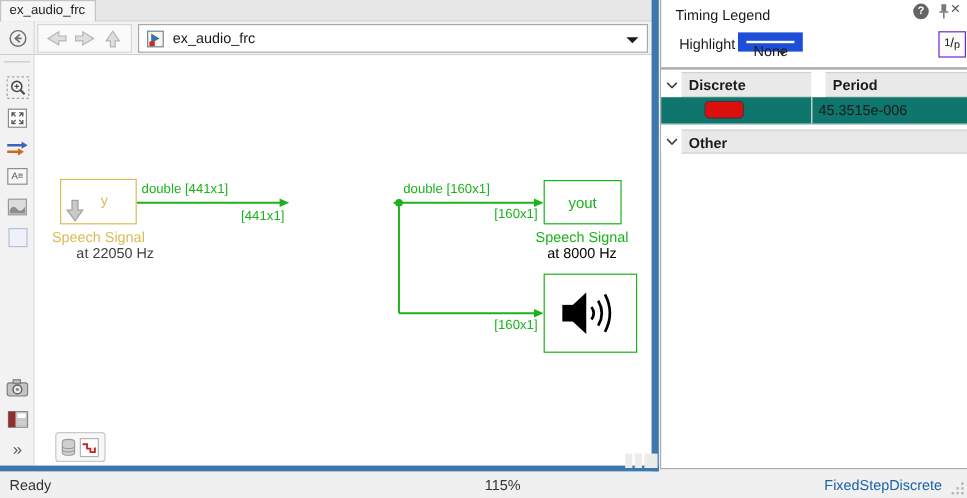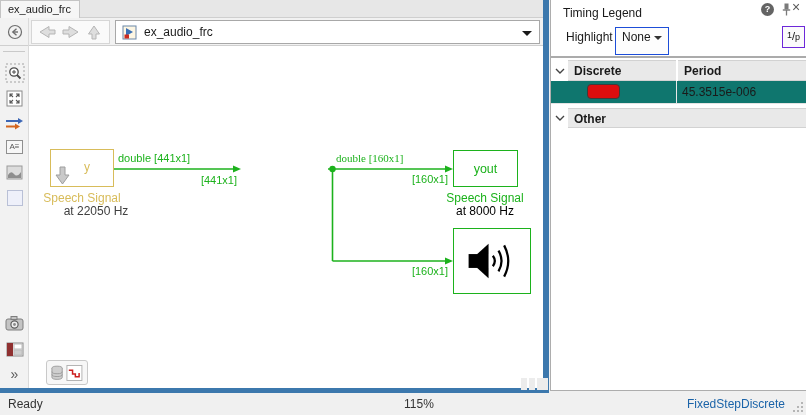--- a/index.html
+++ b/index.html
@@ -52,36 +52,36 @@
 
   
   .panel { left:550px; top:0; width:256px; height:391px; background:#ffffff;
            border-left:1px solid #adadad; border-bottom:1px solid #adadad; }
   .panel-title { position:absolute; left:12px; top:6px; font-size:12px; color:#1a1a1a; }
   .help-circle { position:absolute; left:210px; top:3px; width:13px; height:13px; border-radius:50%;
                  background:#646464; color:#fff; font-size:9px; font-weight:bold; text-align:center; line-height:13px; }
   .pin-ic { position:absolute; left:231px; top:3px; }
   .close-ic { position:absolute; left:241px; top:-1px; font-size:14px; color:#5a5a5a; line-height:16px; }
   .hl-label { position:absolute; left:15px; top:30px; font-size:12px; color:#1a1a1a; }
-  .dropdown { position:absolute; left:64px; top:27px; width:54px; height:28px; background:#fdfdfd;
-              border:1px solid #1d4ed8; font-size:12px; color:#1a1a1a; padding:2px 0 0 6px; }
+  .dropdown { position:absolute; left:64px; top:27px; width:54px; height:16px; background:#fdfdfd;
+              border:7px solid #1d4ed8; font-size:12px; color:#1a1a1a; padding:2px 0 0 6px; }
   .dd-caret { position:absolute; right:6px; top:8px; width:0; height:0; border-left:4px solid transparent;
               border-right:4px solid transparent; border-top:4px solid #333; }
   .rate-btn { position:absolute; left:231px; top:26px; width:23px; height:22px; background:#fbfbfb;
               border:1px solid #6d28d9; text-align:center; font-size:11px; color:#111; padding-top:3px; }
   .rate-btn .sup { font-size:9px; vertical-align:top; }
   .rate-btn .sub { font-size:9px; vertical-align:bottom; }
   .hl-divider { position:absolute; left:0; top:56px; width:255px; height:2px; background:#ababab; }
 
   .tl-table { position:absolute; left:0; top:60px; width:255px; }
   .grp-row { display:flex; height:21px; }
   .chev-col { width:17px; display:flex; align-items:center; justify-content:center; background:#fff; }
   .grp-cell { background:#e9e9e9; border-top:1px solid #d2d2d2; border-bottom:1px solid #d2d2d2;
               font-size:12px; font-weight:bold; color:#1a1a1a; padding:3px 0 0 6px; }
-  .grp-name { width:108px; margin-right:2px; }
+  .grp-name { width:108px; margin-right:12px; }
   .grp-val { flex:1; }
   .data-row { position:relative; display:flex; height:23px; border-bottom:1px solid #e3e3e3; background:#0f766e; }
   .swatch { position:absolute; left:36px; top:3px; width:33px; height:15px; border:1.5px solid #3c3c3c; border-radius:4px; }
   .row-div { position:absolute; left:125px; top:0; width:1px; height:100%; background:#e8e8e8; }
   .row-val { position:absolute; left:131px; top:4px; font-size:12px; color:#1a1a1a; }
   .grp-gap { height:4px; background:#fff; }
 
   
   .statusbar { left:0; top:393px; width:806px; height:22px; background:#f0f0f0; font-size:12px; color:#333; }
   .sb-ready { position:absolute; left:8px; top:4px; }
@@ -232,21 +232,21 @@
       <rect x="3" y="17" width="11" height="16" fill="#000"></rect>
       <polygon points="13,17 26,5 26,45 13,33" fill="#000"></polygon>
       <path d="M31 19 Q35.5 25 31 31" fill="none" stroke="#000" stroke-width="2.6"></path>
       <path d="M37.5 13 Q44.5 25 37.5 37" fill="none" stroke="#000" stroke-width="2.6"></path>
       <path d="M44 7 Q53.5 25 44 43" fill="none" stroke="#000" stroke-width="2.6"></path>
     </svg>
   </div>
 
   <div class="sig" style="left: 118px; top: 152px; color: rgb(28, 178, 28);">double [441x1]</div>
   <div class="sig" style="left: 175px; top: 174px; width: 62px; text-align: right; color: rgb(28, 178, 28);">[441x1]</div>
-  <div class="sig" style="left: 336px; top: 152px; color: rgb(28, 178, 28); font-family: Liberation Serif, serif;">double [160x1]</div>
+  <div class="sig" style="left: 336px; top: 152px; color: rgb(28, 178, 28);">double [160x1]</div>
   <div class="sig" style="left: 390px; top: 173px; width: 58px; text-align: right; color: rgb(28, 178, 28);">[160x1]</div>
   <div class="sig" style="left: 390px; top: 265px; width: 58px; text-align: right; color: rgb(28, 178, 28);">[160x1]</div>
 
   <div class="abs minibar">
     <svg width="13" height="16" viewBox="0 0 13 16">
       <ellipse cx="6.5" cy="3" rx="5.5" ry="2.3" fill="#cfcfcf" stroke="#9a9a9a"></ellipse>
       <path d="M1 3 L1 12.5 A5.5 2.3 0 0 0 12 12.5 L12 3" fill="#cfcfcf" stroke="#9a9a9a"></path>
       <path d="M1 6.5 A5.5 2.3 0 0 0 12 6.5 M1 9.5 A5.5 2.3 0 0 0 12 9.5" fill="none" stroke="#9a9a9a"></path>
     </svg>
     <svg width="18" height="18" viewBox="0 0 18 18">

